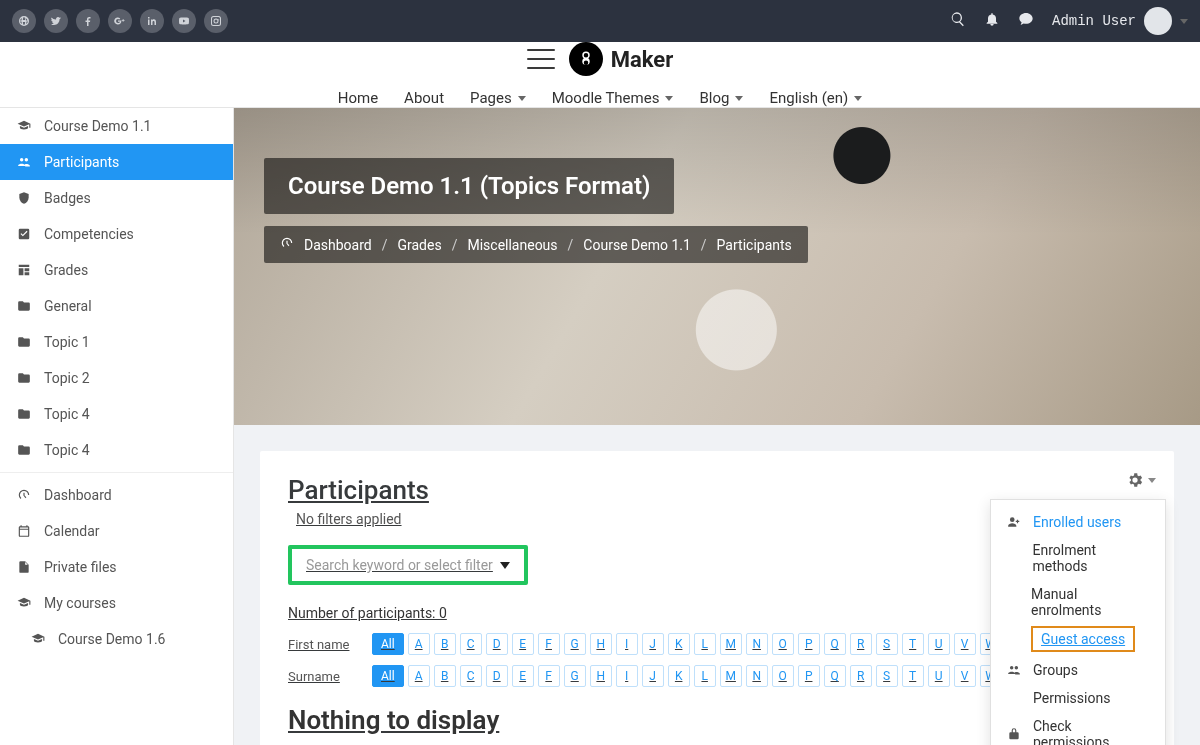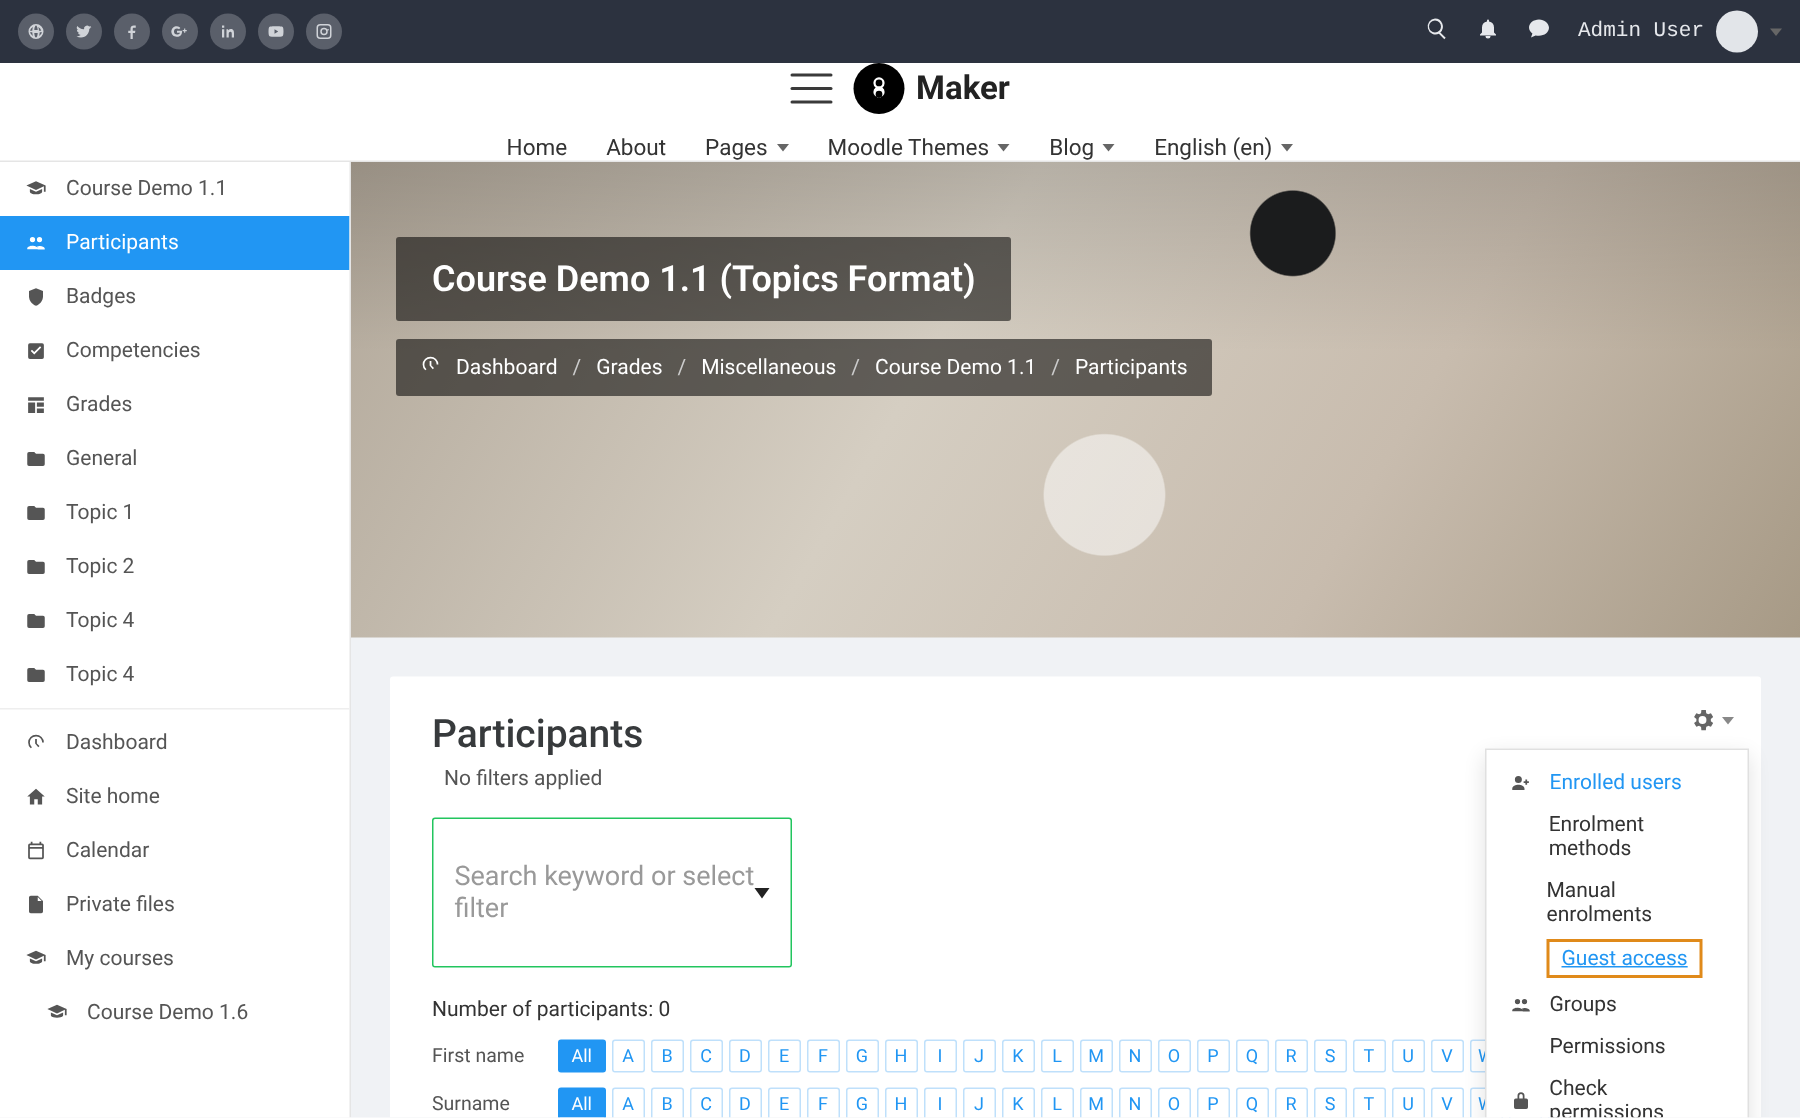--- a/index.html
+++ b/index.html
@@ -28,39 +28,39 @@
 
 .layout { display: flex; height: calc(745px - 42px - 66px); }
 .sidebar { width: 234px; border-right: 1px solid #e5e5e5; overflow-y:auto; background:#fff; }
 .sb-item { display:flex; align-items:center; gap:12px; padding: 10px 16px; color:#555; font-size:14px;}
 .sb-item.active { background:#2196f3; color:#fff; }
 .sb-item .ic { width:16px; display:flex; align-items:center; justify-content:center; }
 .sb-item .ic svg { width:14px; height:14px; fill: currentColor; }
 .sb-sep { border-top:1px solid #eee; margin:4px 0;}
 .sb-sub { padding-left: 30px; }
 
-.content { flex:1; position:relative; overflow:hidden; background:#f0f2f5; }
+.content { flex:1; position:relative; overflow:hidden; background:#f0f2f5;text-decoration:underline; }
 .scrollbar { position:absolute; right:2px; top:0; width:8px; height:100%; }
 .scrollbar-thumb { position:absolute; top:0; width:8px; height:120px; background:#bfc4cc; border-radius:4px;}
 .hero { height: 317px; position:relative; background: linear-gradient(120deg,#b2a89a,#d5cec2 40%,#c8bcae 70%,#a79a86); overflow:hidden;}
 
 .hero::before { content:""; position:absolute; inset:0; background:
   radial-gradient(circle at 65% 15%, #1b1c1d 0 28px, transparent 29px),
   radial-gradient(circle at 52% 70%, rgba(255,255,255,0.5) 0 40px, transparent 41px),
   linear-gradient(180deg, rgba(0,0,0,0.15), rgba(0,0,0,0) 40%);
 }
 .hero-title { position:absolute; left:30px; top:50px; background:rgba(0,0,0,0.55); color:#fff; padding:14px 24px; font-size:24px; font-weight:600; border-radius:2px;}
 .breadcrumb { position:absolute; left:30px; top:118px; background:rgba(0,0,0,0.55); color:#fff; padding:10px 16px; font-size:14px; display:flex; align-items:center; gap:10px; border-radius:2px;}
 .breadcrumb .sep { color:#ccc; }
 .breadcrumb .ic-dash svg{width:14px;height:14px;fill:#fff;}
 
 .panel { margin: 26px 26px 0 26px; background:#fff; border-radius:2px; padding: 24px 28px 40px 28px; position:relative; min-height:300px;}
 .panel h2 { font-size: 26px; font-weight:500; color:#373a3c; margin-bottom:6px;}
 .nofilter { color:#555; margin: 6px 0 18px 8px; font-size:14px;}
-.filterbox { position:relative; width:240px; border:1px solid #22c55e; border-radius:2px; padding:28px 14px; color:#999; font-size:18px; display:flex; justify-content:space-between; align-items:center; margin-bottom:20px;}
+.filterbox { position:relative; width:240px; border:4px solid #22c55e; border-radius:2px; padding:8px 14px; color:#999; font-size:14px; display:flex; justify-content:space-between; align-items:center; margin-bottom:20px;}
 .filterbox .tri { width:0;height:0;border-left:5px solid transparent;border-right:5px solid transparent;border-top:7px solid #222; }
 .count { font-size:14px; color:#333; margin-bottom:12px;}
 .row-label { display:flex; align-items:center; gap:8px; margin-bottom:10px;}
 .row-label .lbl { width:76px; font-size:13px; color:#555;}
 .letters { display:flex; gap:4px; flex-wrap:wrap;}
 .letter { min-width:22px; height:22px; border:1px solid #bfe0fb; color:#2196f3; font-size:12px; display:flex; align-items:center; justify-content:center; border-radius:2px; padding:0 4px;}
 .letter.all { background:#2196f3; color:#fff; border-color:#2196f3; padding:0 8px;}
 .nothing { font-size:26px; font-weight:600; color:#333; margin-top:18px;}
 .gear-corner { position:absolute; top:20px; right:18px; display:flex; align-items:center; gap:4px; color:#666;}
 .gear-corner svg { width:18px;height:18px; fill:#666;}
@@ -260,28 +260,20 @@
         <span>Topic 4</span>
       </a>
     <div class="sb-sep"></div>
     <a class="sb-item">
         <span class="ic">
           <svg viewBox="0 0 24 24">
             <path d="M12 3a9 9 0 00-9 9 9 9 0 003 6.7l1.4-1.4A7 7 0 1119 12h2a9 9 0 00-9-9zm-1 5h2v5l3 3-1.4 1.4L11 13V8z"></path>
           </svg>
         </span>
         <span>Dashboard</span>
-      </a>
-    <a class="sb-item">
-        <span class="ic">
-          <svg viewBox="0 0 24 24">
-            <path d="M12 3l10 9h-3v9h-5v-6h-4v6H5v-9H2l10-9z"></path>
-          </svg>
-        </span>
-        <span>Site home</span>
       </a>
     <a class="sb-item">
         <span class="ic">
           <svg viewBox="0 0 24 24">
             <path d="M19 4h-1V2h-2v2H8V2H6v2H5a2 2 0 00-2 2v14a2 2 0 002 2h14a2 2 0 002-2V6a2 2 0 00-2-2zm0 16H5V10h14v10zM5 8V6h14v2H5z"></path>
           </svg>
         </span>
         <span>Calendar</span>
       </a>
     <a class="sb-item">

